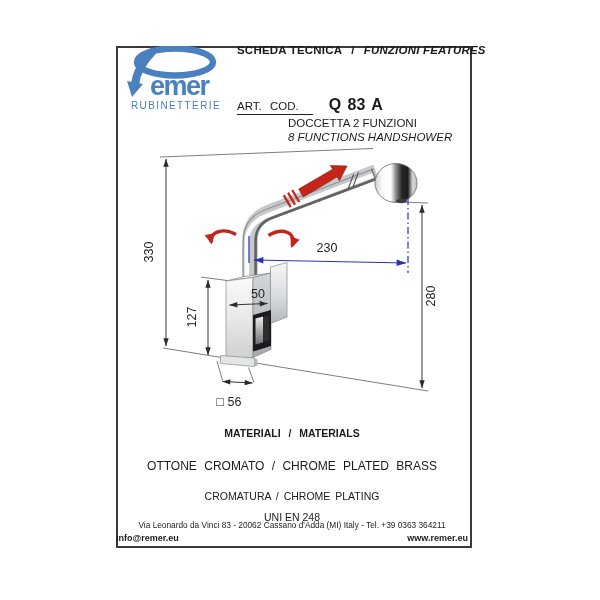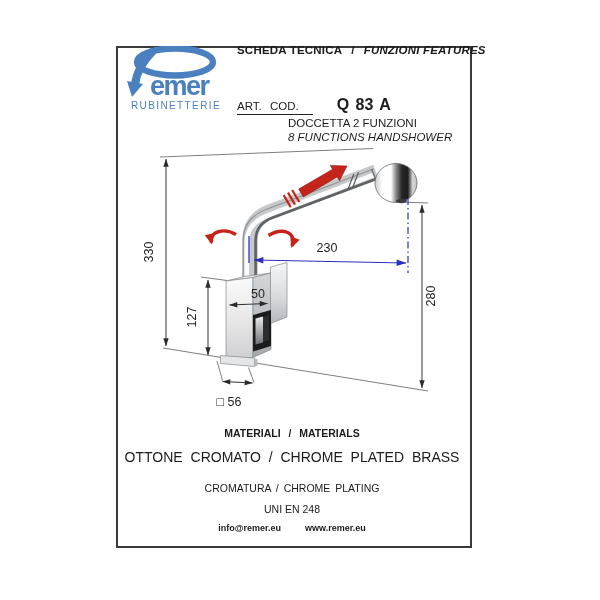--- a/index.html
+++ b/index.html
@@ -8,37 +8,37 @@
   .frame{position:absolute;left:116px;top:46px;width:352px;height:498px;
          border:2px solid #3a3a3a;background:#ffffff;}
   .abs{position:absolute;}
 
   
   .title-row{left:237px;top:44px;display:flex;gap:9px;
              font-size:11.5px;font-weight:bold;letter-spacing:.2px;white-space:nowrap;}
   .title-en{font-style:italic;}
   .art-row{left:237px;top:96px;display:flex;align-items:baseline;white-space:nowrap;}
   .art-label{font-size:11.5px;border-bottom:1.3px solid #222;padding:0 14px 2px 0;word-spacing:5px;}
-  .art-code{font-size:16px;font-weight:bold;margin-left:24px;word-spacing:2px;}
+  .art-code{font-size:16px;font-weight:bold;margin-left:16px;word-spacing:2px;}
 
   
   .product{left:288px;top:116px;font-size:11.5px;line-height:14px;white-space:nowrap;}
   .product .en{font-style:italic;}
 
   
   .materials{left:116px;top:427px;width:352px;text-align:center;}
   .m-head{font-size:10.5px;font-weight:bold;word-spacing:5px;}
-  .m-val{font-size:14px;margin-top:10px;word-spacing:4px;}
+  .m-val{font-size:12px;margin-top:20px;word-spacing:4px;}
   .m-plating{font-size:10.5px;font-weight:normal;margin-top:17px;word-spacing:2px;}
   .m-std{font-size:10.5px;margin-top:9px;}
 
   
   .footer{left:116px;top:520px;width:352px;text-align:center;}
   .f-address{font-size:8.3px;color:#222;}
-  .f-links{margin-top:3px;display:flex;justify-content:center;gap:24px;
+  .f-links{margin-top:3px;display:flex;justify-content:space-between;gap:24px;
            font-size:9px;font-weight:bold;}
 
   svg{display:block;}
   .drawing{left:0;top:0;}
   text.dim{font-family:"Liberation Sans",sans-serif;font-size:12.5px;fill:#1f1f1f;}
 </style>
 </head>
 <body>
 
 <div class="page">
@@ -195,19 +195,20 @@
   </svg>
 
   <div class="abs materials">
     <div class="m-head">MATERIALI / MATERIALS</div>
     <div class="m-val">OTTONE CROMATO / CHROME PLATED BRASS</div>
     <div class="m-plating">CROMATURA / CHROME PLATING</div>
     <div class="m-std">UNI EN 248</div>
   </div>
 
   <div class="abs footer">
+    <div class="f-address">Via Leonardo da Vinci 83 - 20062 Cassano d'Adda (MI) Italy - Tel. +39 0363 364211</div>
     <div class="f-links">
       <span>info@remer.eu</span>
       <span>www.remer.eu</span>
     </div>
   </div>
 
 </div>
 
 </body></html>

